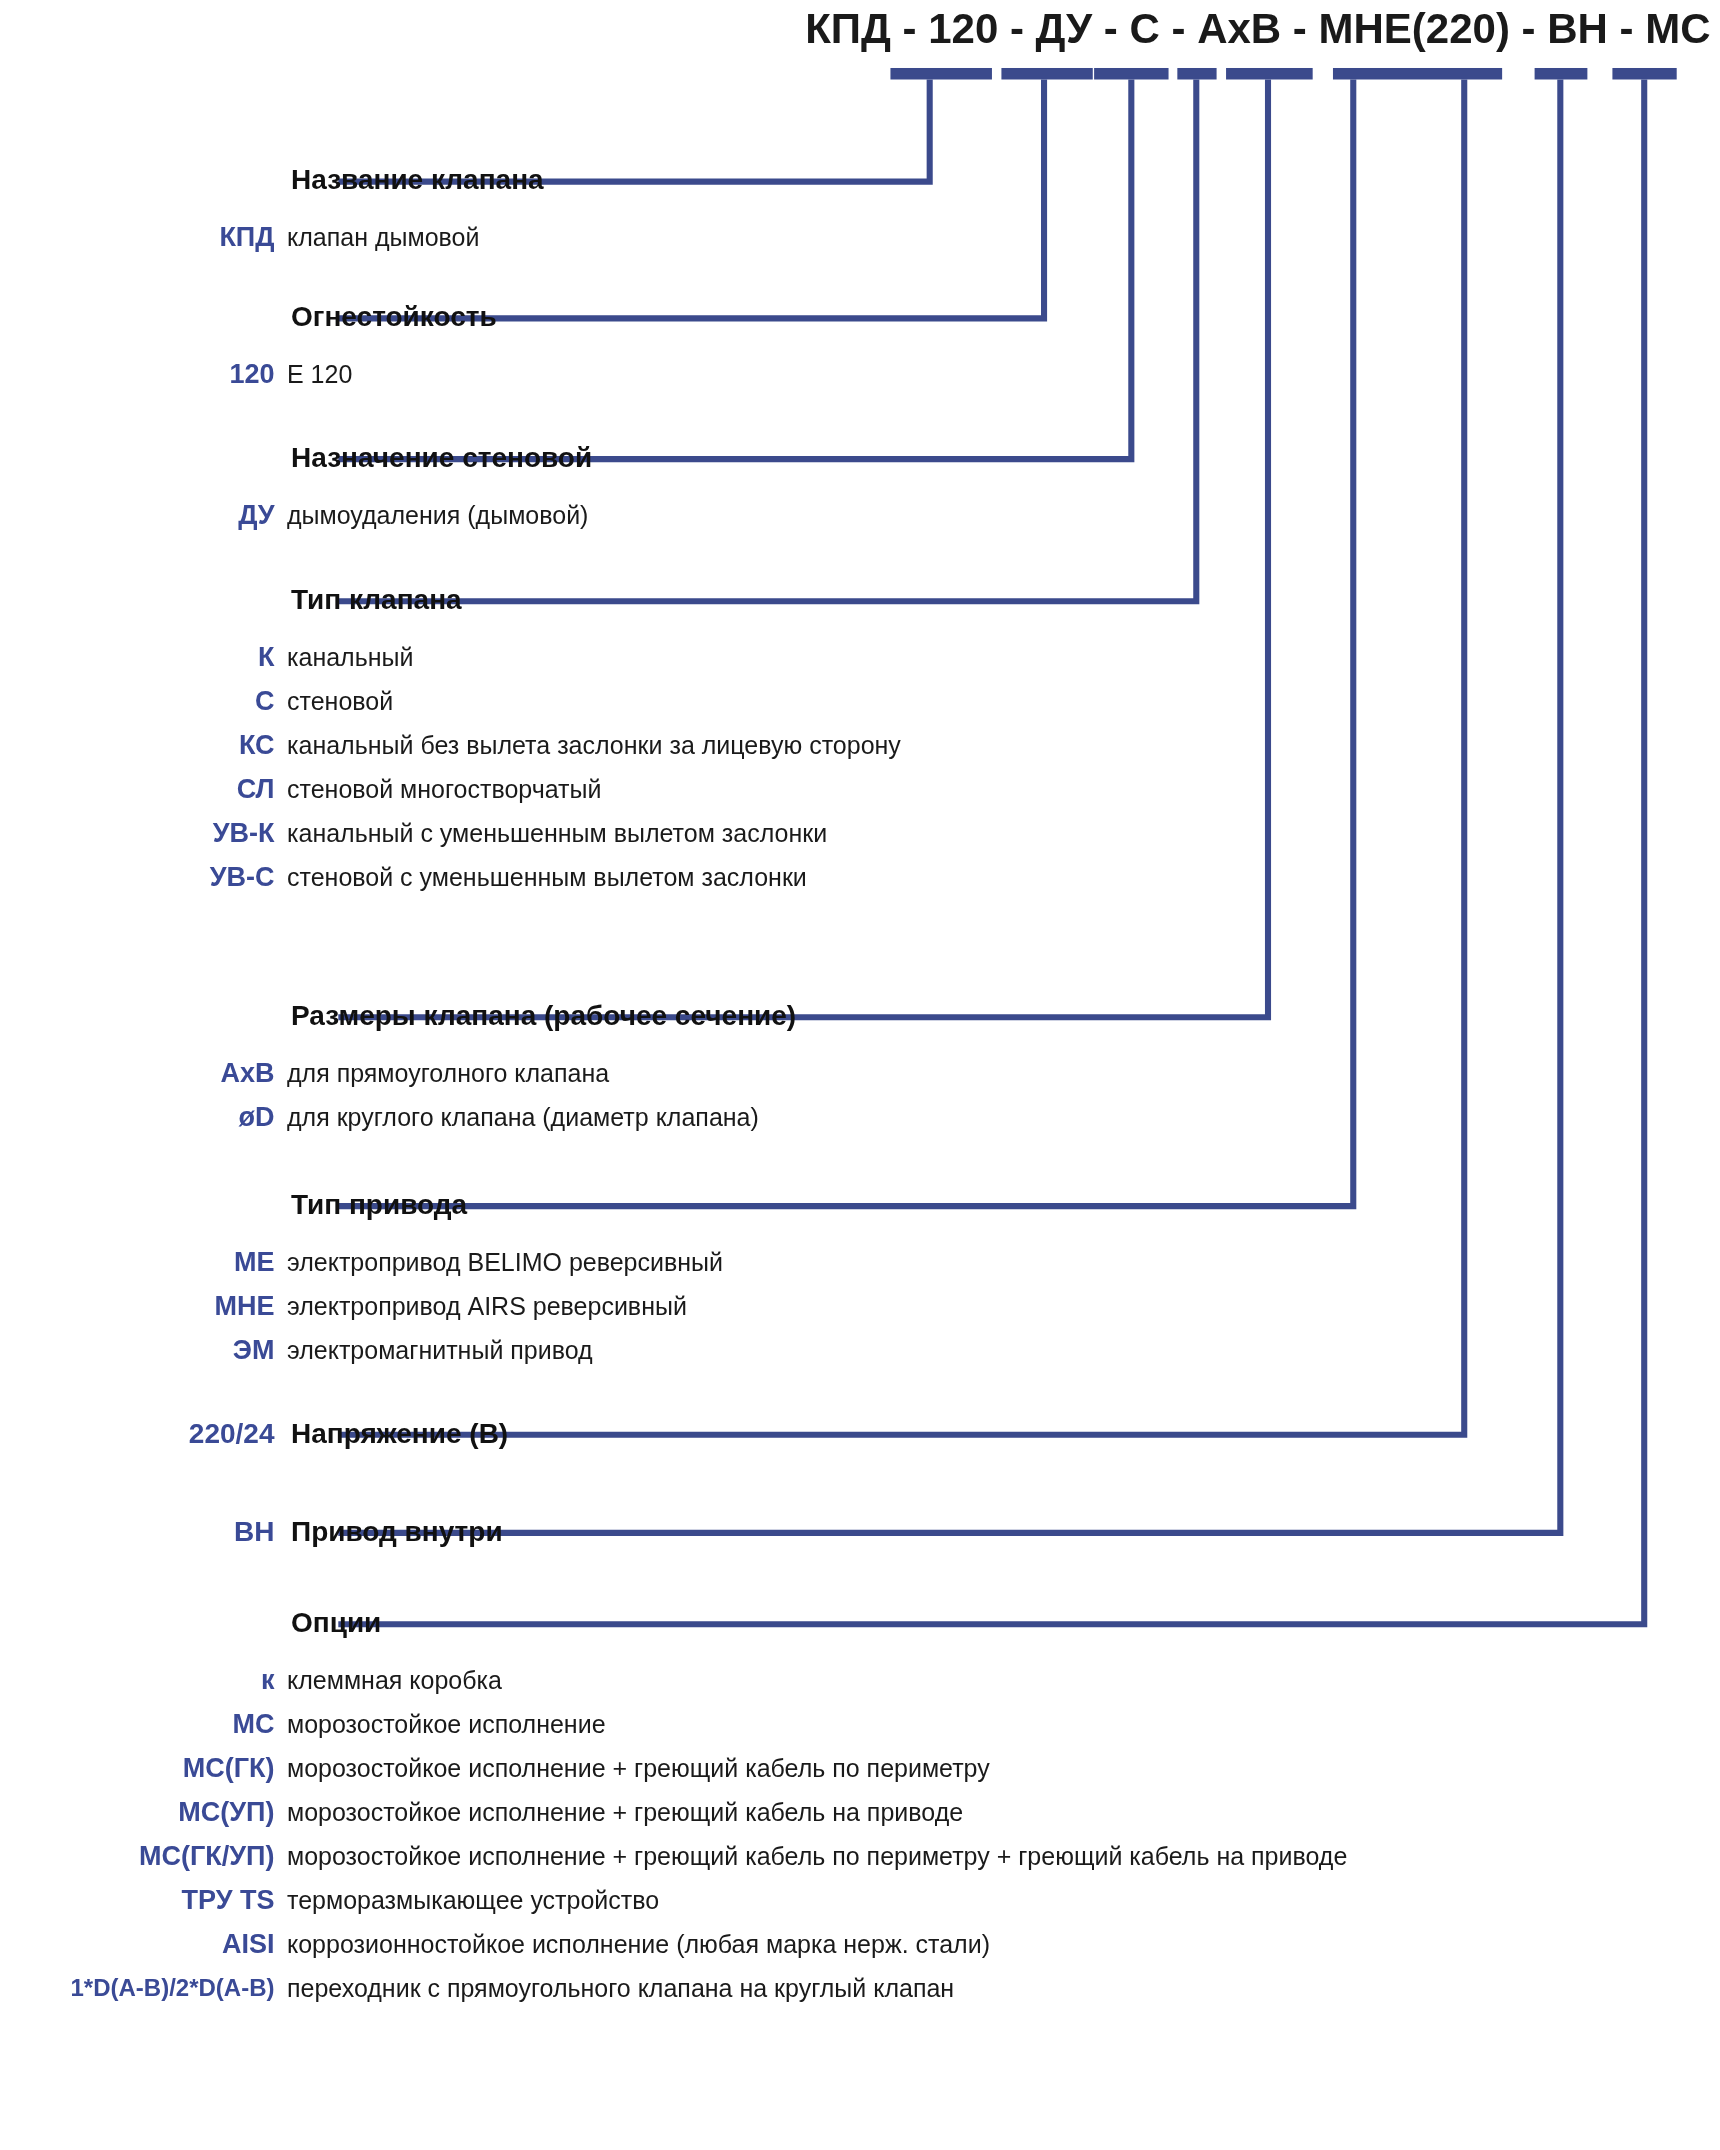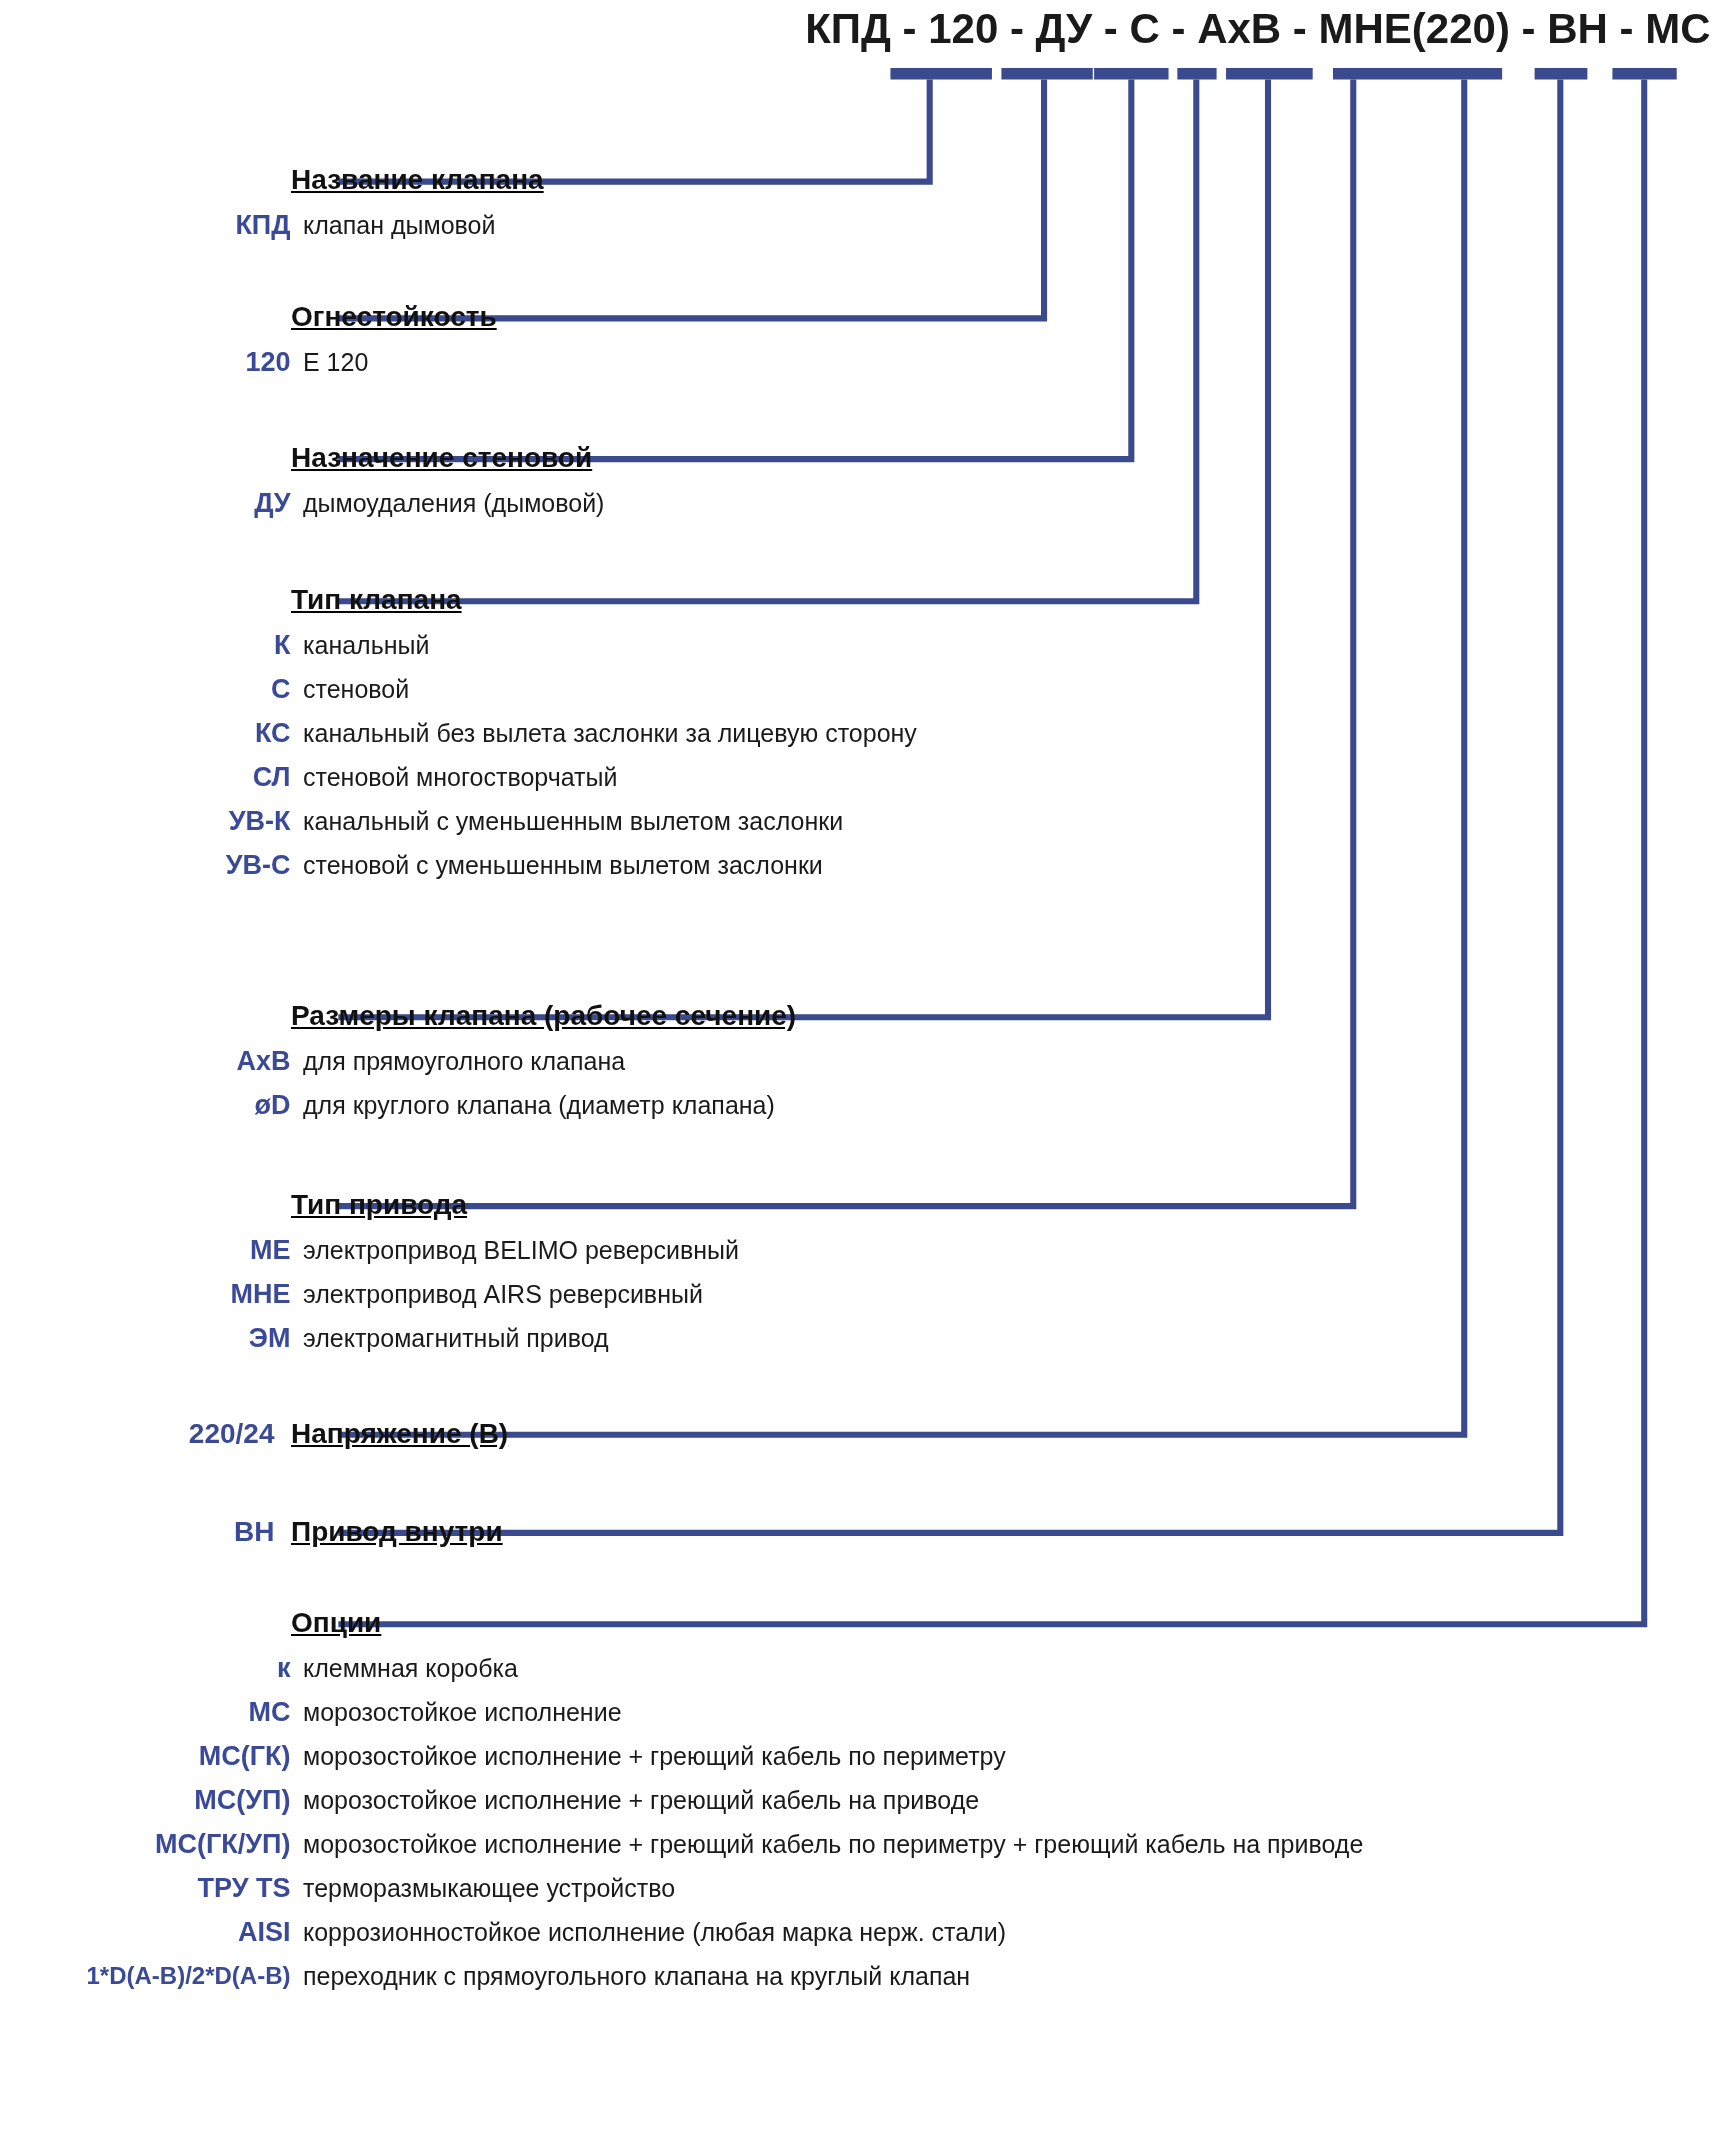--- a/index.html
+++ b/index.html
@@ -22,21 +22,21 @@
     color:#1a1a1a;
     letter-spacing:0px;
     white-space:nowrap;
     padding-left:20px;
   }
 
   
   #wires { position:absolute; top:0; left:0; width:1720px; height:2151px; pointer-events:none; }
 
   
-  .section { position:absolute; left:0; width:1568px;text-decoration:underline; }
+  .section { position:absolute; left:0; width:1568px; }
 
   .sec-head {
     position:relative;
     height:35px;
     padding-left:291px;
     font-size:28px;
     font-weight:bold;
     color:#111111;
     white-space:nowrap;
     line-height:35px;
@@ -49,21 +49,21 @@
     left:0;
     top:0;
     text-align:right;
     padding-right:9.5px;
     color:#3a4a96;
     font-weight:bold;
     font-size:28px;
     line-height:35px;
   }
 
-  .rows { margin-top:6px;padding-left:16px; }
+  .rows { margin-top:18px; }
   .row {
     position:relative;
     height:44px;
     line-height:44px;
     white-space:nowrap;
   }
   .row .code {
     position:absolute;
     left:0; top:0;
     width:284px;

